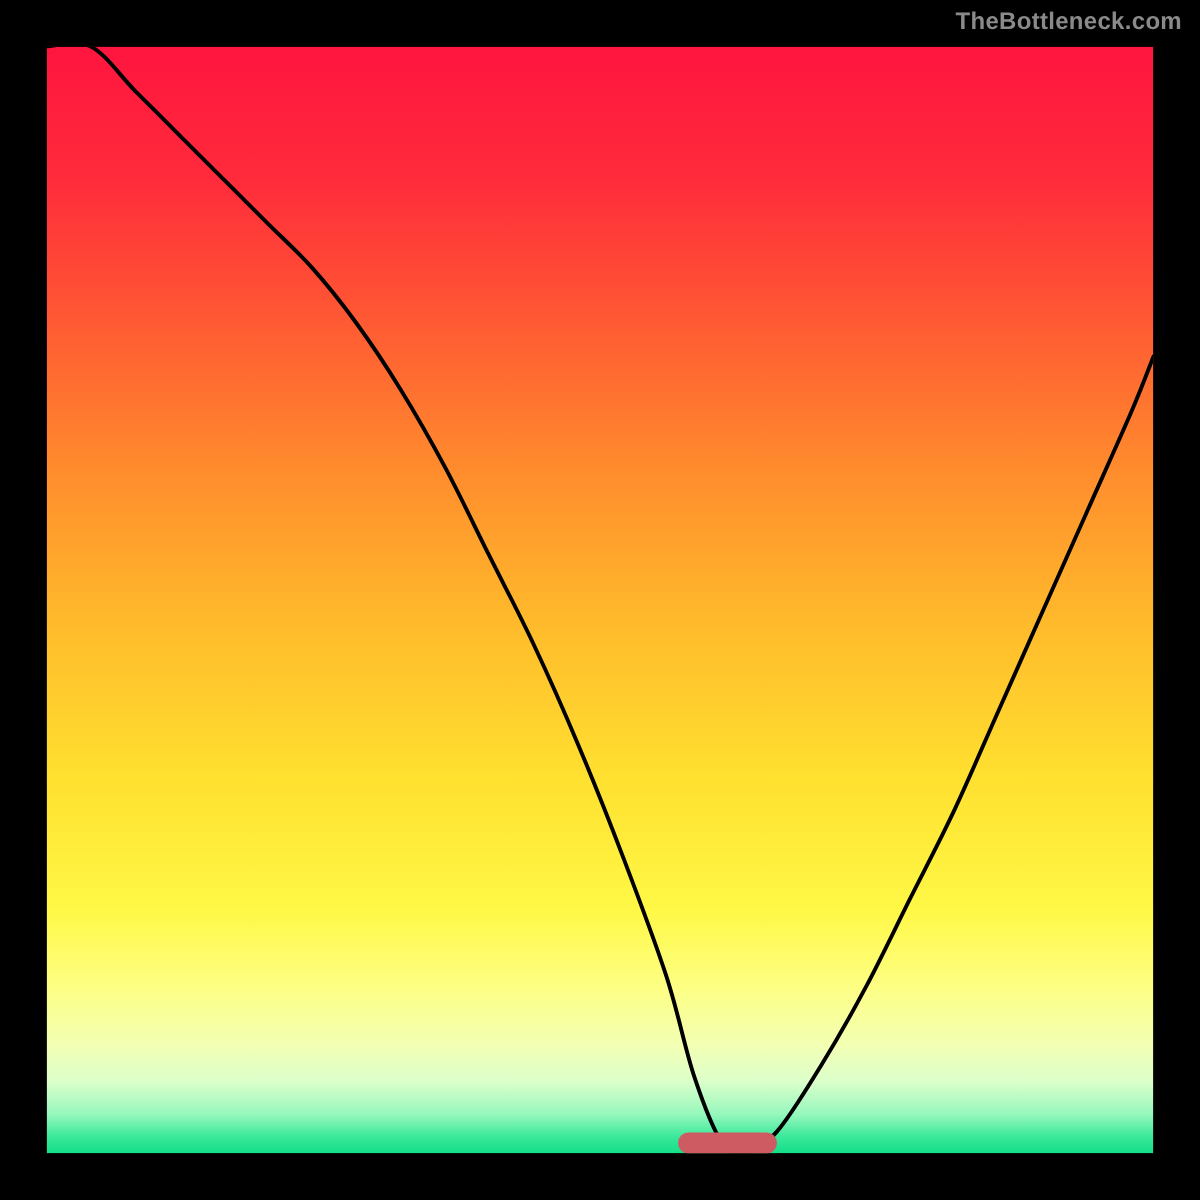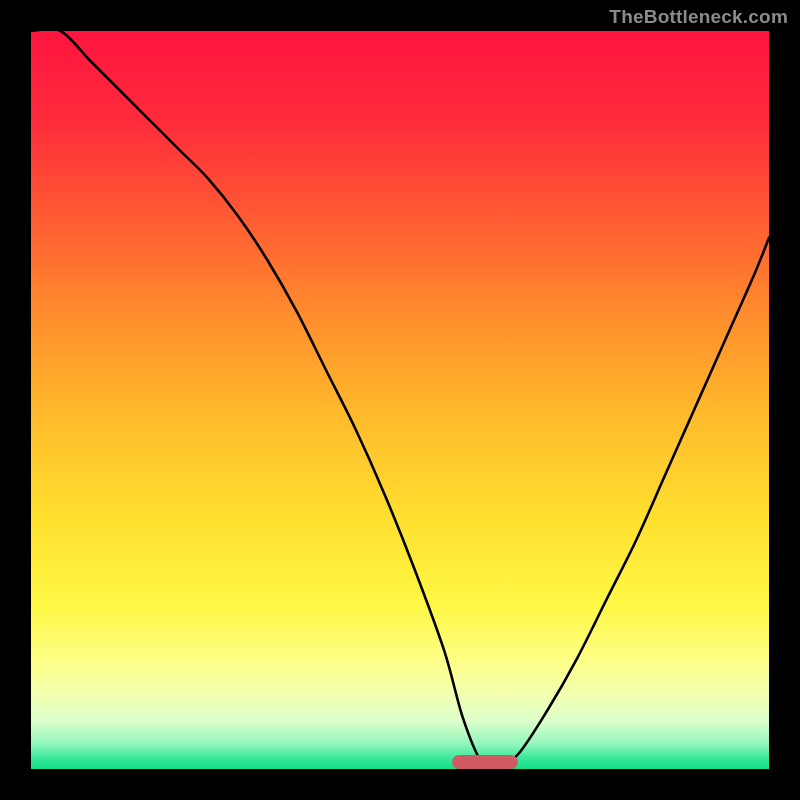--- a/index.html
+++ b/index.html
@@ -38,21 +38,21 @@
     left: 0;
     top: 0;
     width: 100%;
     height: 100%;
   }
   .watermark {
     position: absolute;
     top: 6px;
     right: 12px;
     font-family: Arial, Helvetica, sans-serif;
-    font-size: 19px;
+    font-size: 16px;
     font-weight: 600;
     color: #8a8a8a;
     letter-spacing: 0.2px;
   }
   .marker {
     position: absolute;
     height: 14px;
     border-radius: 7px;
     background: #cf5b62;
   }

